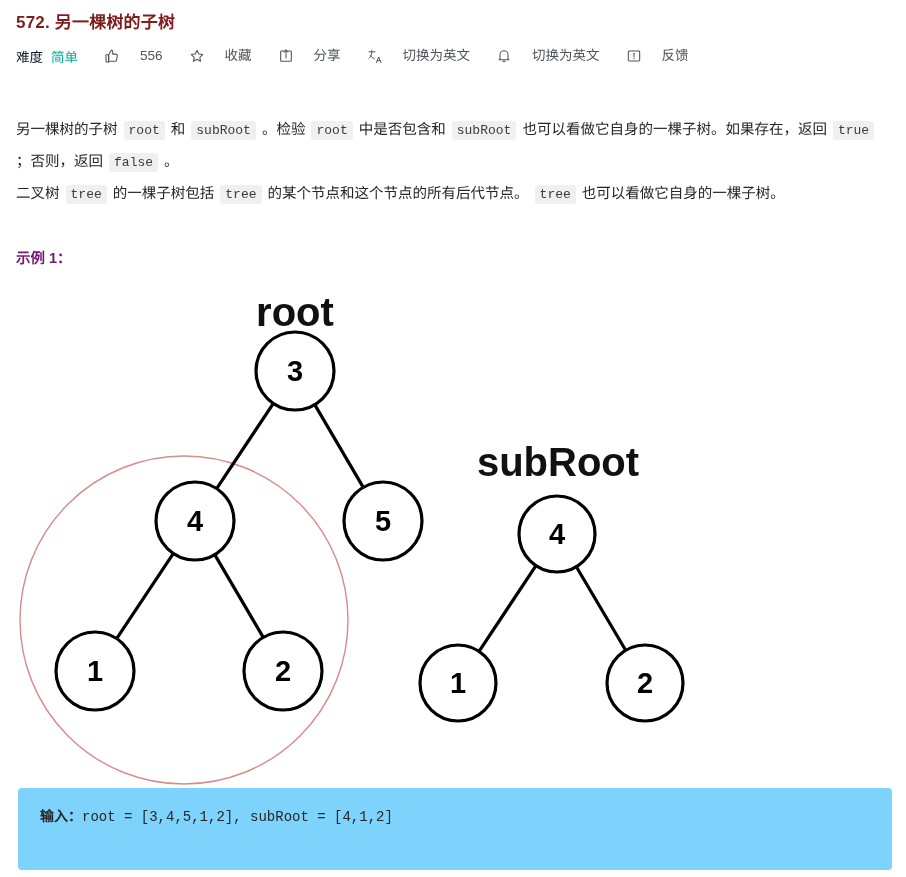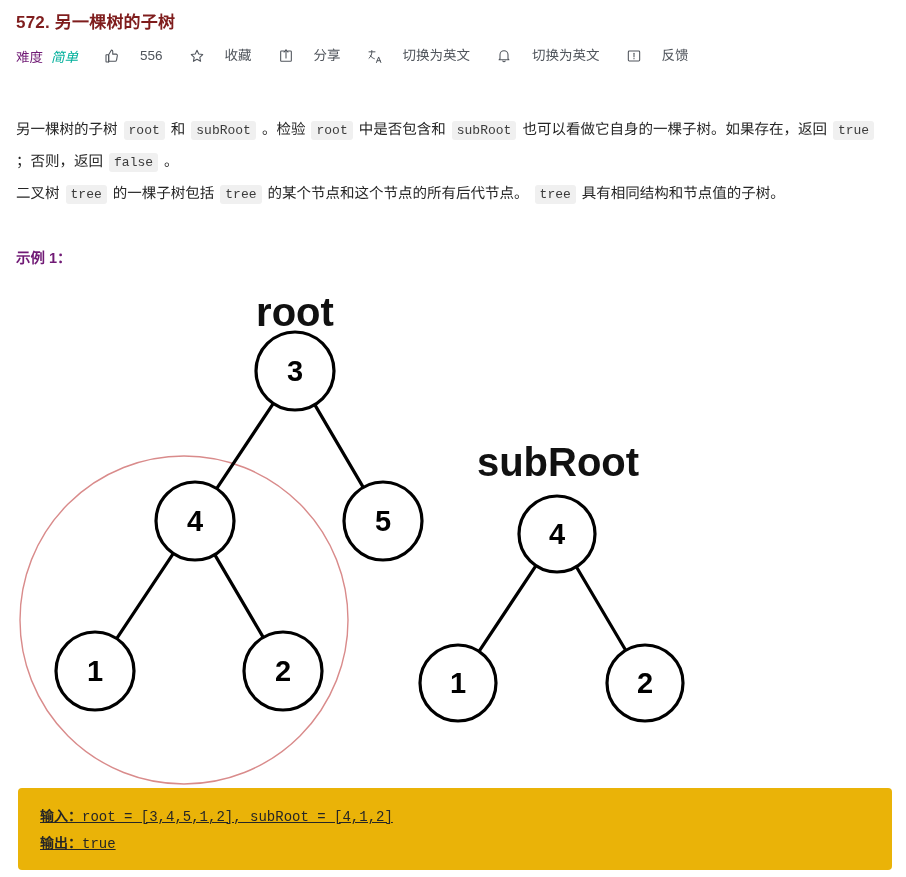--- a/index.html
+++ b/index.html
@@ -43,26 +43,25 @@
   }
   .meta-item {
     display: flex;
     align-items: center;
     gap: 20px;
     color: #50555c;
     margin-right: 26px;
     line-height: 1;
   }
   .meta-item:last-child { margin-right: 17px; }
-  .meta-label { color: #701a75; }
+  .meta-label { color: #0f172a; }
   .difficulty-easy {
     color: #00af9b;
     margin-left: 8px;
     margin-right: 26px;
-    font-style: italic;
   }
   .meta-icon {
     display: inline-flex;
     align-items: center;
     justify-content: center;
     width: 16px;
     height: 16px;
     flex: 0 0 16px;
   }
   .meta-icon svg { display: block; }
@@ -110,25 +109,24 @@
   }
   .figure svg { display: block; }
 
   
   .code-block {
     position: absolute;
     left: 18px;
     top: 788px;
     width: 874px;
     height: 82px;
-    background: #eab308;
+    background: #7dd3fc;
     border-radius: 4px;
     box-sizing: border-box;
     padding: 16px 22px;
-    text-decoration: underline;
   }
   .code-line {
     font-family: "Liberation Mono", "DejaVu Sans Mono", monospace;
     font-size: 14px;
     line-height: 27px;
     color: #262626;
     white-space: pre;
   }
   .code-line b {
     font-weight: 700;
@@ -227,21 +225,21 @@
   <span>。</span>
 </p>
 
 <p class="desc desc-2">
   <span>二叉树</span>
   <code class="inline">tree</code>
   <span>的一棵子树包括</span>
   <code class="inline">tree</code>
   <span>的某个节点和这个节点的所有后代节点。</span>
   <code class="inline">tree</code>
-  <span>具有相同结构和节点值的子树。</span>
+  <span>也可以看做它自身的一棵子树。</span>
 </p>
 
 <div class="example-heading">示例 1：</div>
 
 <div class="figure">
   <svg id="tree-figure" width="906" height="520" viewBox="0 0 906 520">
       <circle cx="184" cy="348" r="164" fill="none" stroke="#d98b8b" stroke-width="1.4"></circle>
       <line x1="273.3666923472161" y1="131.4499614791759" x2="216.63330765278394" y2="216.5500385208241" stroke="#000000" stroke-width="3.2" stroke-linecap="round"></line>
       <line x1="314.73456984393147" y1="132.6384713248832" x2="363.26543015606853" y2="215.3615286751168" stroke="#000000" stroke-width="3.2" stroke-linecap="round"></line>
       <line x1="173.36669234721606" y1="281.4499614791759" x2="116.63330765278394" y2="366.5500385208241" stroke="#000000" stroke-width="3.2" stroke-linecap="round"></line>
@@ -264,14 +262,13 @@
       <circle cx="458" cy="411" r="38" fill="#ffffff" stroke="#000000" stroke-width="3.2"></circle>
       <text x="458" y="411" text-anchor="middle" dominant-baseline="central" font-family="&quot;Liberation Sans&quot;, sans-serif" font-size="29" font-weight="700" fill="#000">1</text>
       <circle cx="645" cy="411" r="38" fill="#ffffff" stroke="#000000" stroke-width="3.2"></circle>
       <text x="645" y="411" text-anchor="middle" dominant-baseline="central" font-family="&quot;Liberation Sans&quot;, sans-serif" font-size="29" font-weight="700" fill="#000">2</text>
       <text x="558" y="190" text-anchor="middle" dominant-baseline="central" font-family="&quot;Liberation Sans&quot;, sans-serif" font-size="40" font-weight="700" fill="#111">subRoot</text>
     </svg>
 </div>
 
 <div class="code-block">
   <div class="code-line"><b>输入：</b><span>root = [3,4,5,1,2], subRoot = [4,1,2]</span></div>
-  <div class="code-line"><b>输出：</b><span>true</span></div>
 </div>
 
 </body></html>

